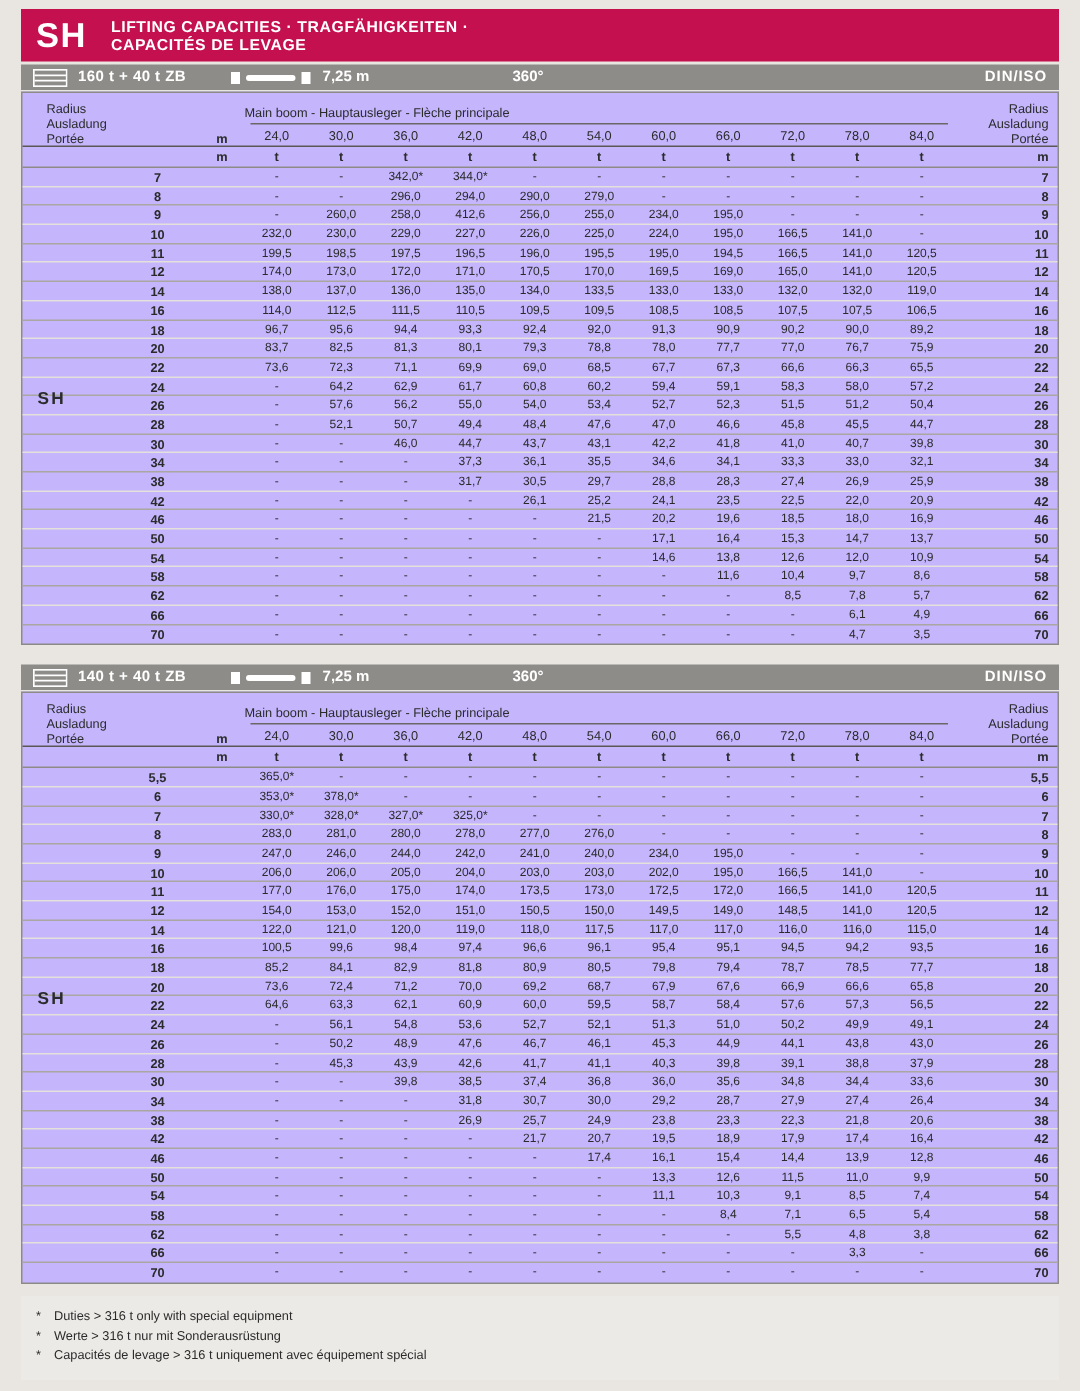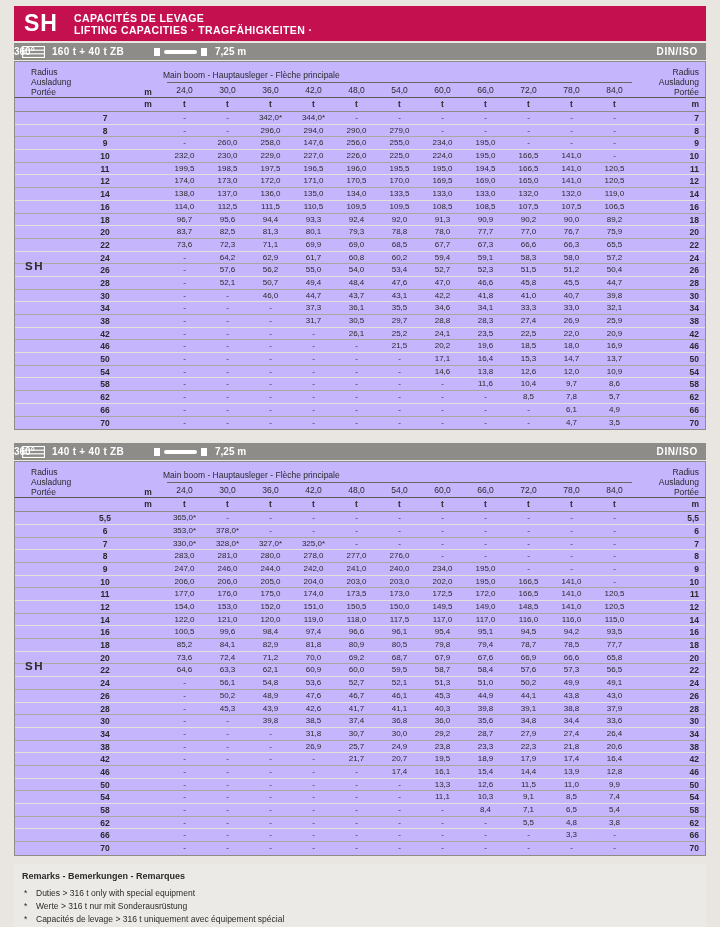--- a/index.html
+++ b/index.html
@@ -11,21 +11,21 @@
   .banner{background:#c5104f;height:35px;display:flex;align-items:center;padding:0 10px;gap:16px}
   .banner .logo{color:#fff;font-size:23px;font-weight:bold;letter-spacing:1px;line-height:35px}
   .banner .titles{color:#fff;font-weight:bold;font-size:10.5px;line-height:12px;letter-spacing:.4px}
 
   
   .bar{background:#8e8c89;height:17px;display:flex;align-items:center;padding:0 8px;color:#fff;
        font-size:10px;font-weight:bold;position:relative;margin-top:2px}
   .bar .cfg{margin-left:7px;letter-spacing:.3px;position:relative;z-index:1}
   .bar .boomicon{margin-left:30px;position:relative;z-index:1;display:flex;align-items:center}
   .bar .jib{margin-left:7px;position:relative;z-index:1}
-  .bar .slew{position:absolute;left:0;right:16px;font-weight:bold}
+  .bar .slew{position:absolute;left:0;right:16px;text-align:center;font-weight:bold}
   .bar .std{margin-left:auto;letter-spacing:.6px;position:relative;z-index:1}
   .cwicon{display:flex;align-items:center}
 
   
   .tbl{background:#c4b5fd;border:1px solid #8d8b87;margin-top:1px;position:relative}
   .thead{display:flex;align-items:flex-end;padding-top:5px}
   .zoneL{width:148px;padding-left:16px;font-size:8.5px;line-height:10px;position:relative}
   .zoneL .munit{position:absolute;right:0;bottom:0;width:30px;text-align:center;font-weight:bold}
   .zoneC{width:473px;display:flex;flex-direction:column}
   .boomlbl{font-size:8.5px;padding-bottom:2px}
@@ -57,22 +57,22 @@
   .rstar{width:14px;padding-left:2px}
 </style>
 </head>
 <body>
 
 <div class="page">
 
   <div class="banner">
     <div class="logo">SH</div>
     <div class="titles">
+      <div>LIFTING CAPACITIES · TRAGFÄHIGKEITEN ·</div>
       <div>CAPACITÉS DE LEVAGE</div>
-      <div>LIFTING CAPACITIES · TRAGFÄHIGKEITEN ·</div>
     </div>
   </div>
 
   <div>
     <div class="bar">
       <span class="cwicon">
         <svg width="23" height="12" viewBox="0 0 23 12">
             <rect x="0.5" y="0.5" width="22" height="11" fill="none" stroke="#fff" stroke-width="1.2"></rect>
             <line x1="1" y1="4.2" x2="22" y2="4.2" stroke="#fff" stroke-width="1.2"></line>
             <line x1="1" y1="7.8" x2="22" y2="7.8" stroke="#fff" stroke-width="1.2"></line>
@@ -174,21 +174,21 @@
             <span class="c-v">-</span>
             <span class="c-right">8</span>
           </div>
           <div class="drow">
             <span class="c-gut"></span>
             <span class="c-rad">9</span>
             <span class="c-m"></span>
             <span class="c-v">-</span>
             <span class="c-v">260,0</span>
             <span class="c-v">258,0</span>
-            <span class="c-v">147,6</span>
+            <span class="c-v">412,6</span>
             <span class="c-v">256,0</span>
             <span class="c-v">255,0</span>
             <span class="c-v">234,0</span>
             <span class="c-v">195,0</span>
             <span class="c-v">-</span>
             <span class="c-v">-</span>
             <span class="c-v">-</span>
             <span class="c-right">9</span>
           </div>
           <div class="drow pair">
@@ -1099,21 +1099,20 @@
             <span class="c-v">-</span>
             <span class="c-v">-</span>
             <span class="c-right">70</span>
           </div>
         </div>
       <div class="sh-side">SH</div>
     </div>
   </div>
 
   <div class="remarks">
-    <div class="rtitle">Remarks - Bemerkungen - Remarques</div>
     <div class="ritem">
       <span class="rstar">*</span>
       <span>Duties &gt; 316 t only with special equipment</span>
     </div>
     <div class="ritem">
       <span class="rstar">*</span>
       <span>Werte &gt; 316 t nur mit Sonderausrüstung</span>
     </div>
     <div class="ritem">
       <span class="rstar">*</span>

